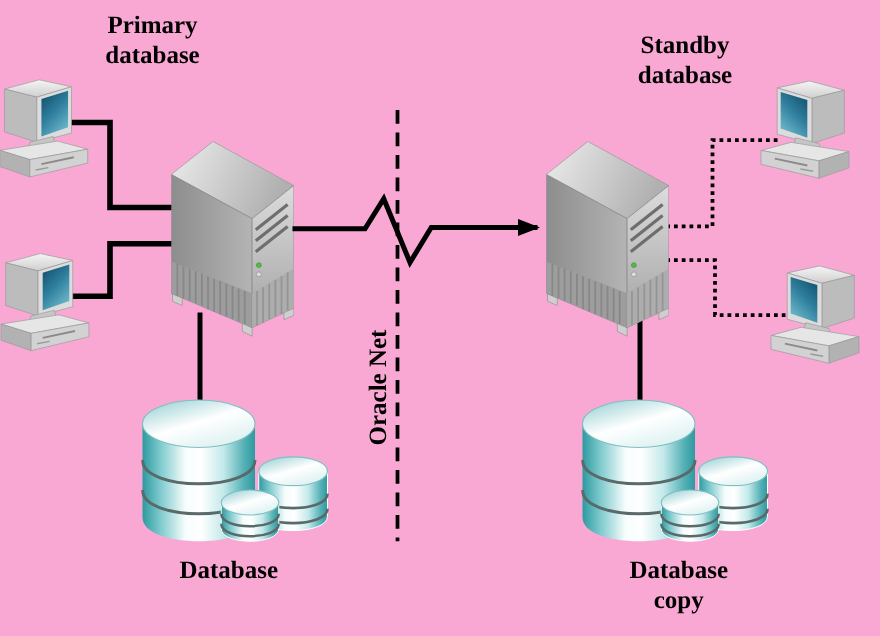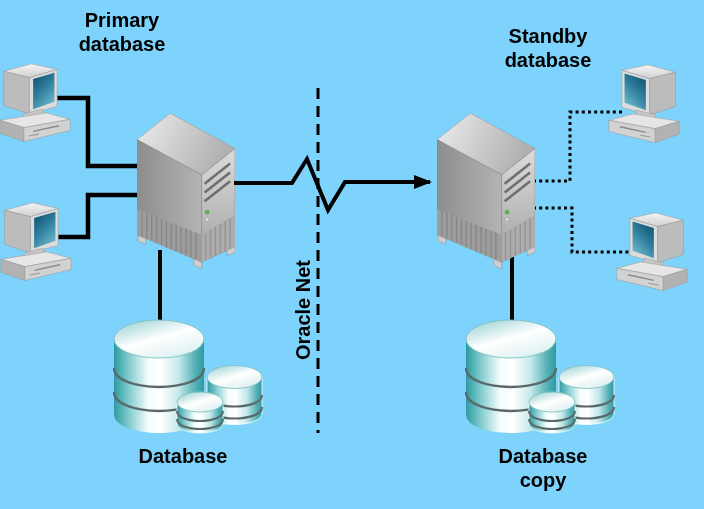--- a/index.html
+++ b/index.html
@@ -1,18 +1,18 @@
 <!DOCTYPE html>
 <html><head>
 <meta charset="utf-8">
 <style>
   html,body { margin:0; padding:0; background:#fff; }
   .canvas {
-    position:relative; width:704px; height:509px; background:#7dd3fc;
-    overflow:hidden; font-family:Liberation Sans, sans-serif;
+    position:relative; width:704px; height:509px; background:#f9a8d4;
+    overflow:hidden; font-family:Liberation Serif, serif;
   }
   .canvas svg.scene { position:absolute; left:0; top:0; }
   .lbl {
     position:absolute; font-weight:bold; font-size:20px; line-height:24px;
     color:#000; text-align:center;
   }
   .lbl-primary   { left:67px;  top:8px;   width:110px; }
   .lbl-redo      { left:213px; top:39px;  width:200px; }
   .lbl-standby   { left:492px; top:24px;  width:112px; }
   .lbl-oraclenet { left:233px; top:298px; width:140px; height:24px;

